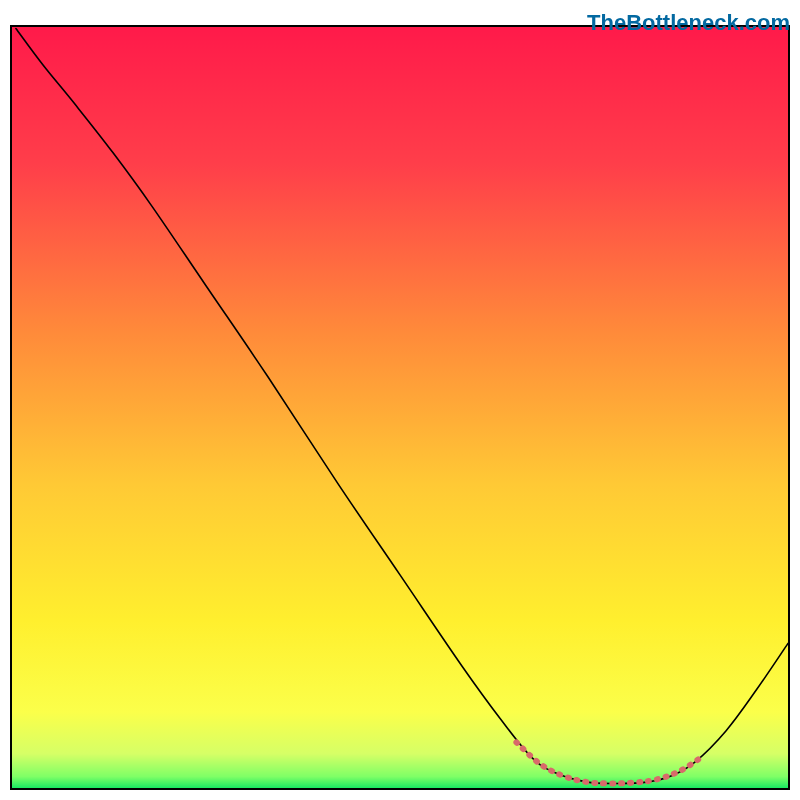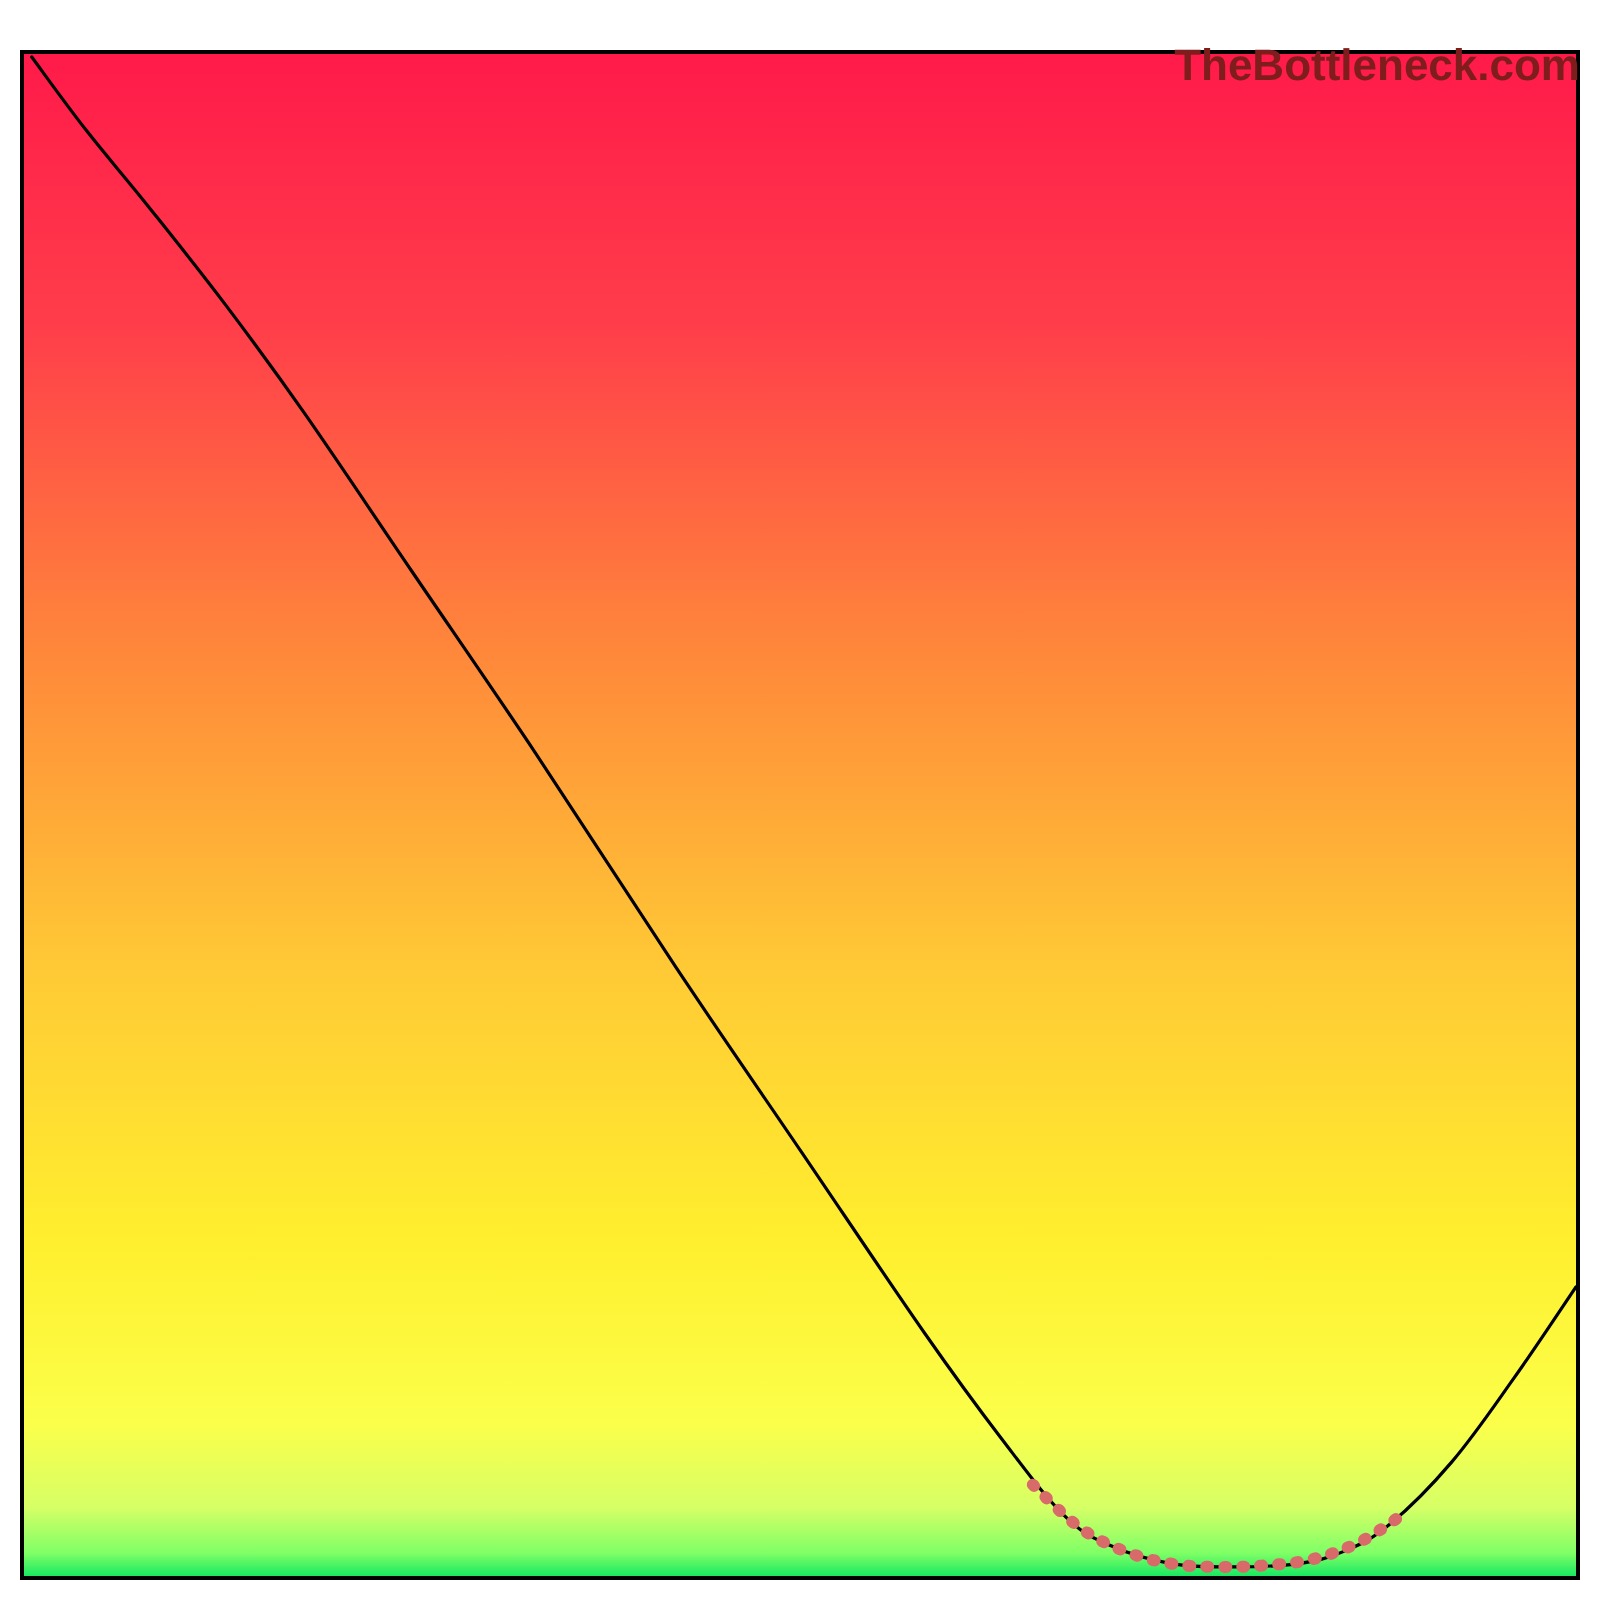--- a/index.html
+++ b/index.html
@@ -10,26 +10,26 @@
     background: #ffffff;
     overflow: hidden;
   }
   .container {
     position: relative;
     width: 800px;
     height: 800px;
   }
   .watermark {
     position: absolute;
-    top: 20px;
+    top: 10px;
     right: 10px;
     font-family: Arial, Helvetica, sans-serif;
     font-size: 22px;
     font-weight: 600;
-    color: #7f1d1d;
+    color: #0369a1;
     z-index: 10;
   }
   .plot-frame {
     position: absolute;
     left: 10px;
     top: 25px;
     width: 780px;
     height: 765px;
     border: 2px solid #000;
     box-sizing: border-box;

